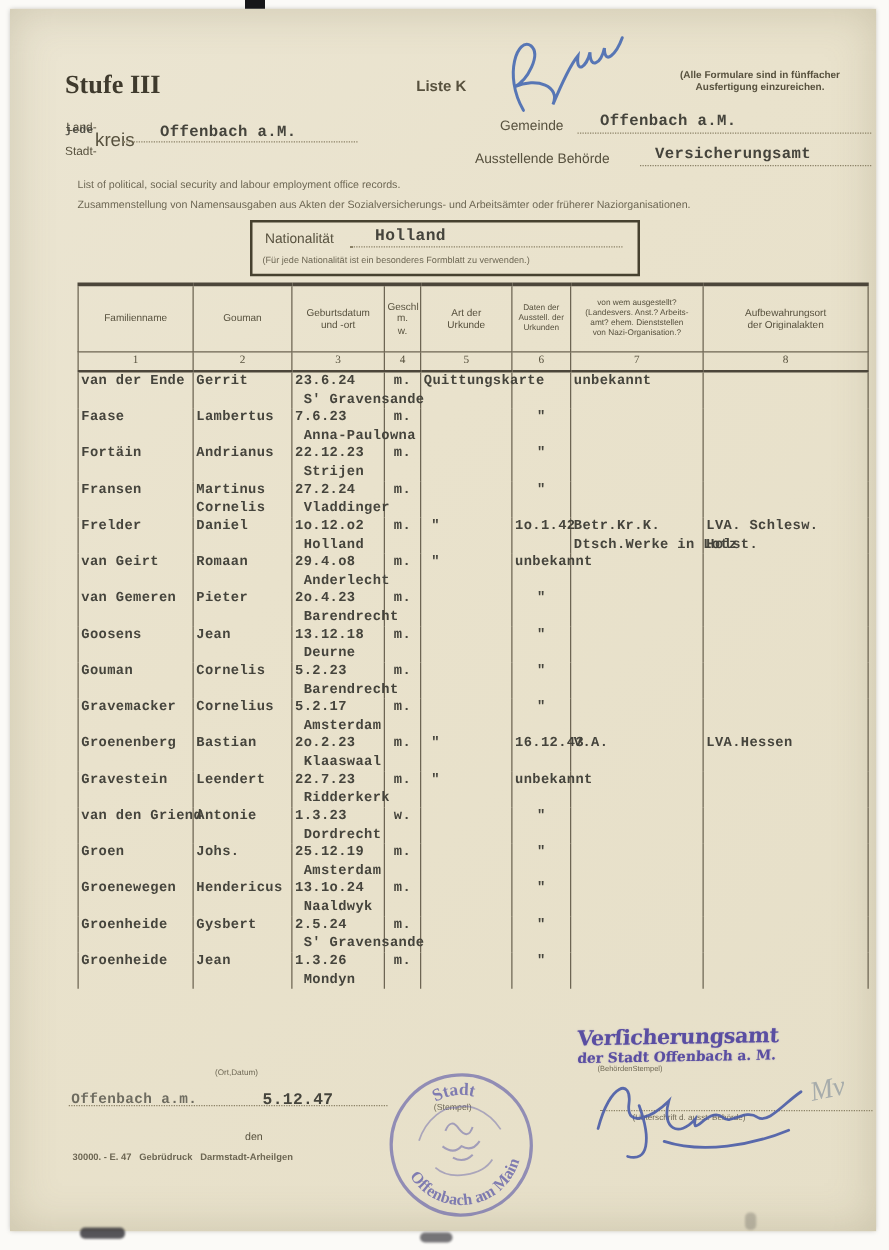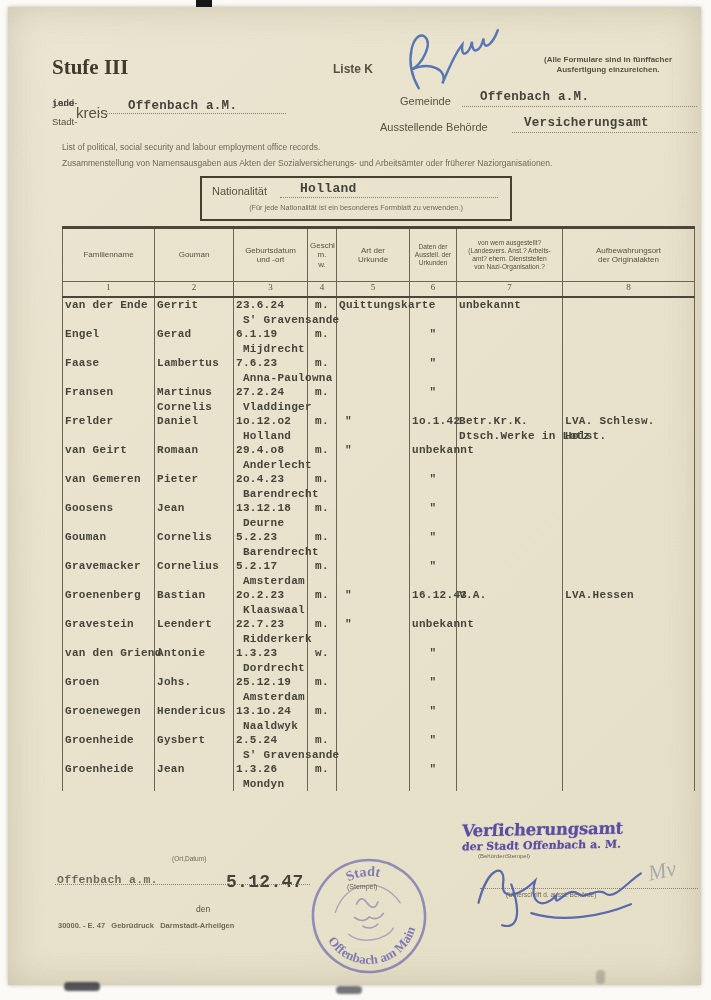--- a/index.html
+++ b/index.html
@@ -84,21 +84,21 @@
   <div class="abs dotted" style="left:512px;top:132px;width:185px;"></div>
   <div class="abs tw" style="left:524px;top:116px;font-size:12.5px;">Versicherungsamt</div>
 
   <div class="abs print dim" style="left:62px;top:142px;font-size:8.5px;">List of political, social security and labour employment office records.</div>
   <div class="abs print dim" style="left:62px;top:158px;font-size:8.5px;">Zusammenstellung von Namensausgaben aus Akten der Sozialversicherungs- und Arbeitsämter oder früherer Naziorganisationen.</div>
 
   <div class="abs" style="left:200px;top:176px;width:308px;height:41px;border:2px solid #46412f;">
     <span class="abs print" style="left:10px;top:7px;font-size:11px;">Nationalität</span>
     <span class="abs dotted" style="left:78px;top:19px;width:218px;"></span>
     <span class="abs tw" style="left:98px;top:3px;font-size:13px;">Holland</span>
-    <span class="abs print dim" style="left:8px;top:25px;width:292px;text-align:center;font-size:7.3px;">(Für jede Nationalität ist ein besonderes Formblatt zu verwenden.)</span>
+    <span class="abs print dim" style="left:8px;top:25px;width:292px;text-align:left;font-size:7.3px;">(Für jede Nationalität ist ein besonderes Formblatt zu verwenden.)</span>
   </div>
 
   <table id="recordsTable">
     <colgroup>
       <col style="width:92px">
         <col style="width:79px">
         <col style="width:74px">
         <col style="width:29px">
       <col style="width:73px">
         <col style="width:47px">
@@ -159,35 +159,35 @@
           <td><span class="tw pre">Gerrit</span></td>
           <td><span class="tw pre">23.6.24
  S' Gravensande</span></td>
           <td class="c-center"><span class="tw pre">m.</span></td>
           <td><span class="tw pre">Quittungskarte</span></td>
           <td><span class="tw pre"></span></td>
           <td><span class="tw pre">unbekannt</span></td>
           <td><span class="tw pre"></span></td>
         </tr>
         <tr>
-          <td><span class="tw pre">Engel</span></td>
-          <td><span class="tw pre">Gerad</span></td>
-          <td><span class="tw pre">6.1.19
- Mijdrecht</span></td>
-          <td class="c-center"><span class="tw pre">m.</span></td>
-          <td><span class="tw pre"></span></td>
-          <td class="ditto-c6"><span class="tw pre">"</span></td>
-          <td><span class="tw pre"></span></td>
-          <td><span class="tw pre"></span></td>
-        </tr>
-        <tr>
           <td><span class="tw pre">Faase</span></td>
           <td><span class="tw pre">Lambertus</span></td>
           <td><span class="tw pre">7.6.23
  Anna-Paulowna</span></td>
+          <td class="c-center"><span class="tw pre">m.</span></td>
+          <td><span class="tw pre"></span></td>
+          <td class="ditto-c6"><span class="tw pre">"</span></td>
+          <td><span class="tw pre"></span></td>
+          <td><span class="tw pre"></span></td>
+        </tr>
+        <tr>
+          <td><span class="tw pre">Fortäin</span></td>
+          <td><span class="tw pre">Andrianus</span></td>
+          <td><span class="tw pre">22.12.23
+ Strijen</span></td>
           <td class="c-center"><span class="tw pre">m.</span></td>
           <td><span class="tw pre"></span></td>
           <td class="ditto-c6"><span class="tw pre">"</span></td>
           <td><span class="tw pre"></span></td>
           <td><span class="tw pre"></span></td>
         </tr>
         <tr>
           <td><span class="tw pre">Fransen</span></td>
           <td><span class="tw pre">Martinus
 Cornelis</span></td>
@@ -343,21 +343,21 @@
           <td class="ditto-c6"><span class="tw pre">"</span></td>
           <td><span class="tw pre"></span></td>
           <td><span class="tw pre"></span></td>
         </tr>
       </tbody>
   </table>
 
   <div class="abs print dim" style="left:172px;top:855px;font-size:6.5px;">(Ort,Datum)</div>
   <div class="abs tw" style="left:57px;top:873px;font-size:11.5px;opacity:.75;">Offenbach a.m.</div>
   <div class="abs print" style="left:196px;top:876px;font-size:8.5px;margin-top:28px;">den</div>
-  <div class="abs tw" style="left:226px;top:872px;font-size:18px;">5.12.47</div>
+  <div class="abs tw" style="left:210px;top:872px;font-size:13px;">5.12.47</div>
   <div class="abs dotted" style="left:55px;top:884px;width:255px;"></div>
 
   <div class="abs print dim" style="left:347px;top:883px;font-size:7px;">(Stempel)</div>
 
   <div class="abs dotted" style="left:480px;top:888px;width:218px;"></div>
   <div class="abs print dim" style="left:506px;top:891px;font-size:6.5px;">(Unterschrift d. ausst. Behörde)</div>
 
   <div class="abs fraktur" style="left:462px;top:820px;font-size:16.5px;letter-spacing:-0.3px;">Verſicherungsamt</div>
   <div class="abs fraktur" style="left:462px;top:839px;font-size:11px;">der Stadt Offenbach a. M.</div>
   <div class="abs print dim" style="left:478px;top:853px;font-size:6px;">(BehördenStempel)</div>

